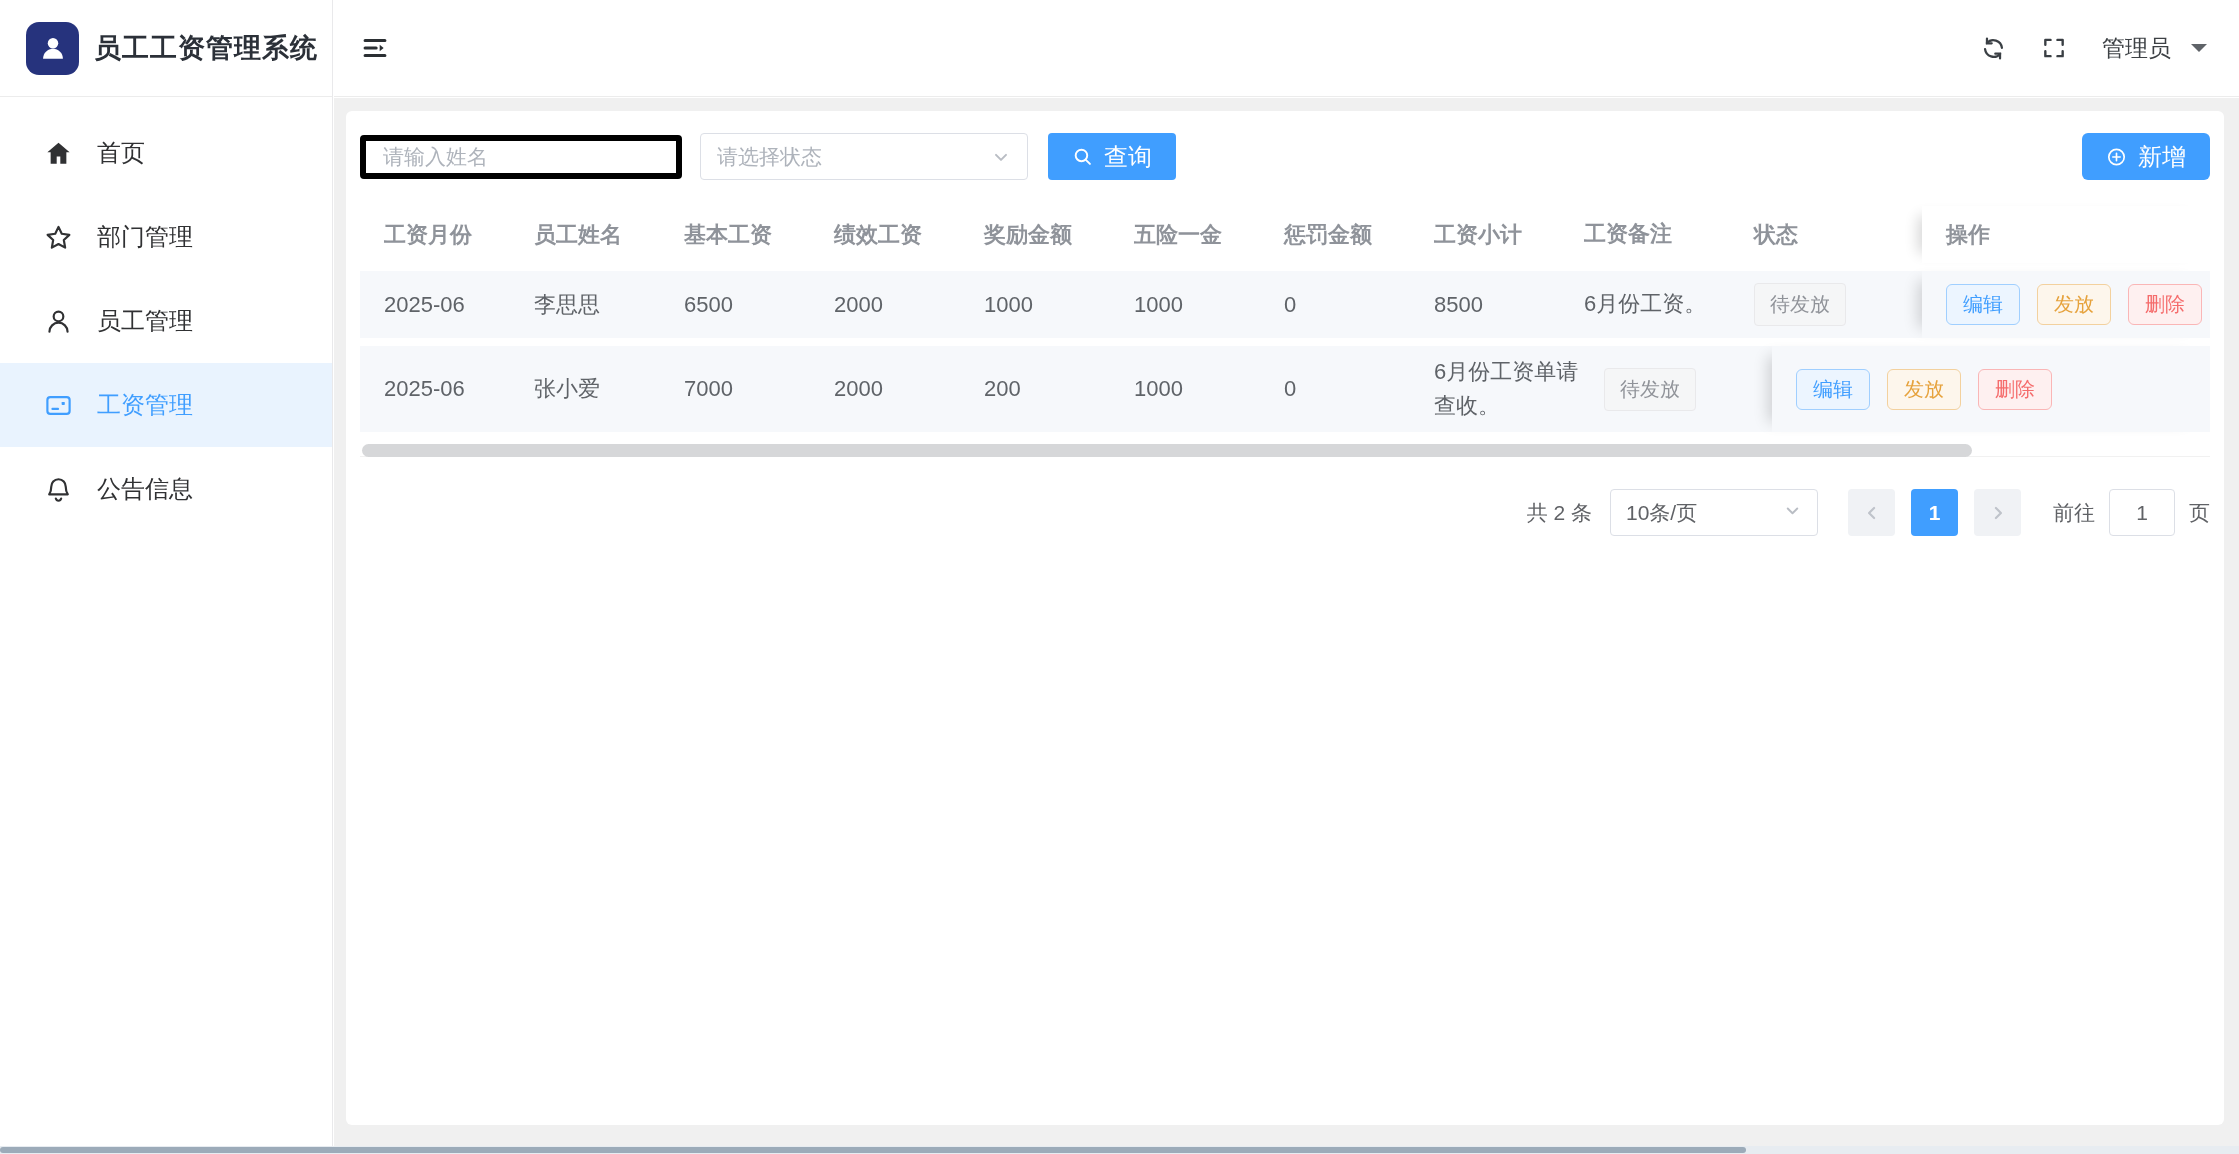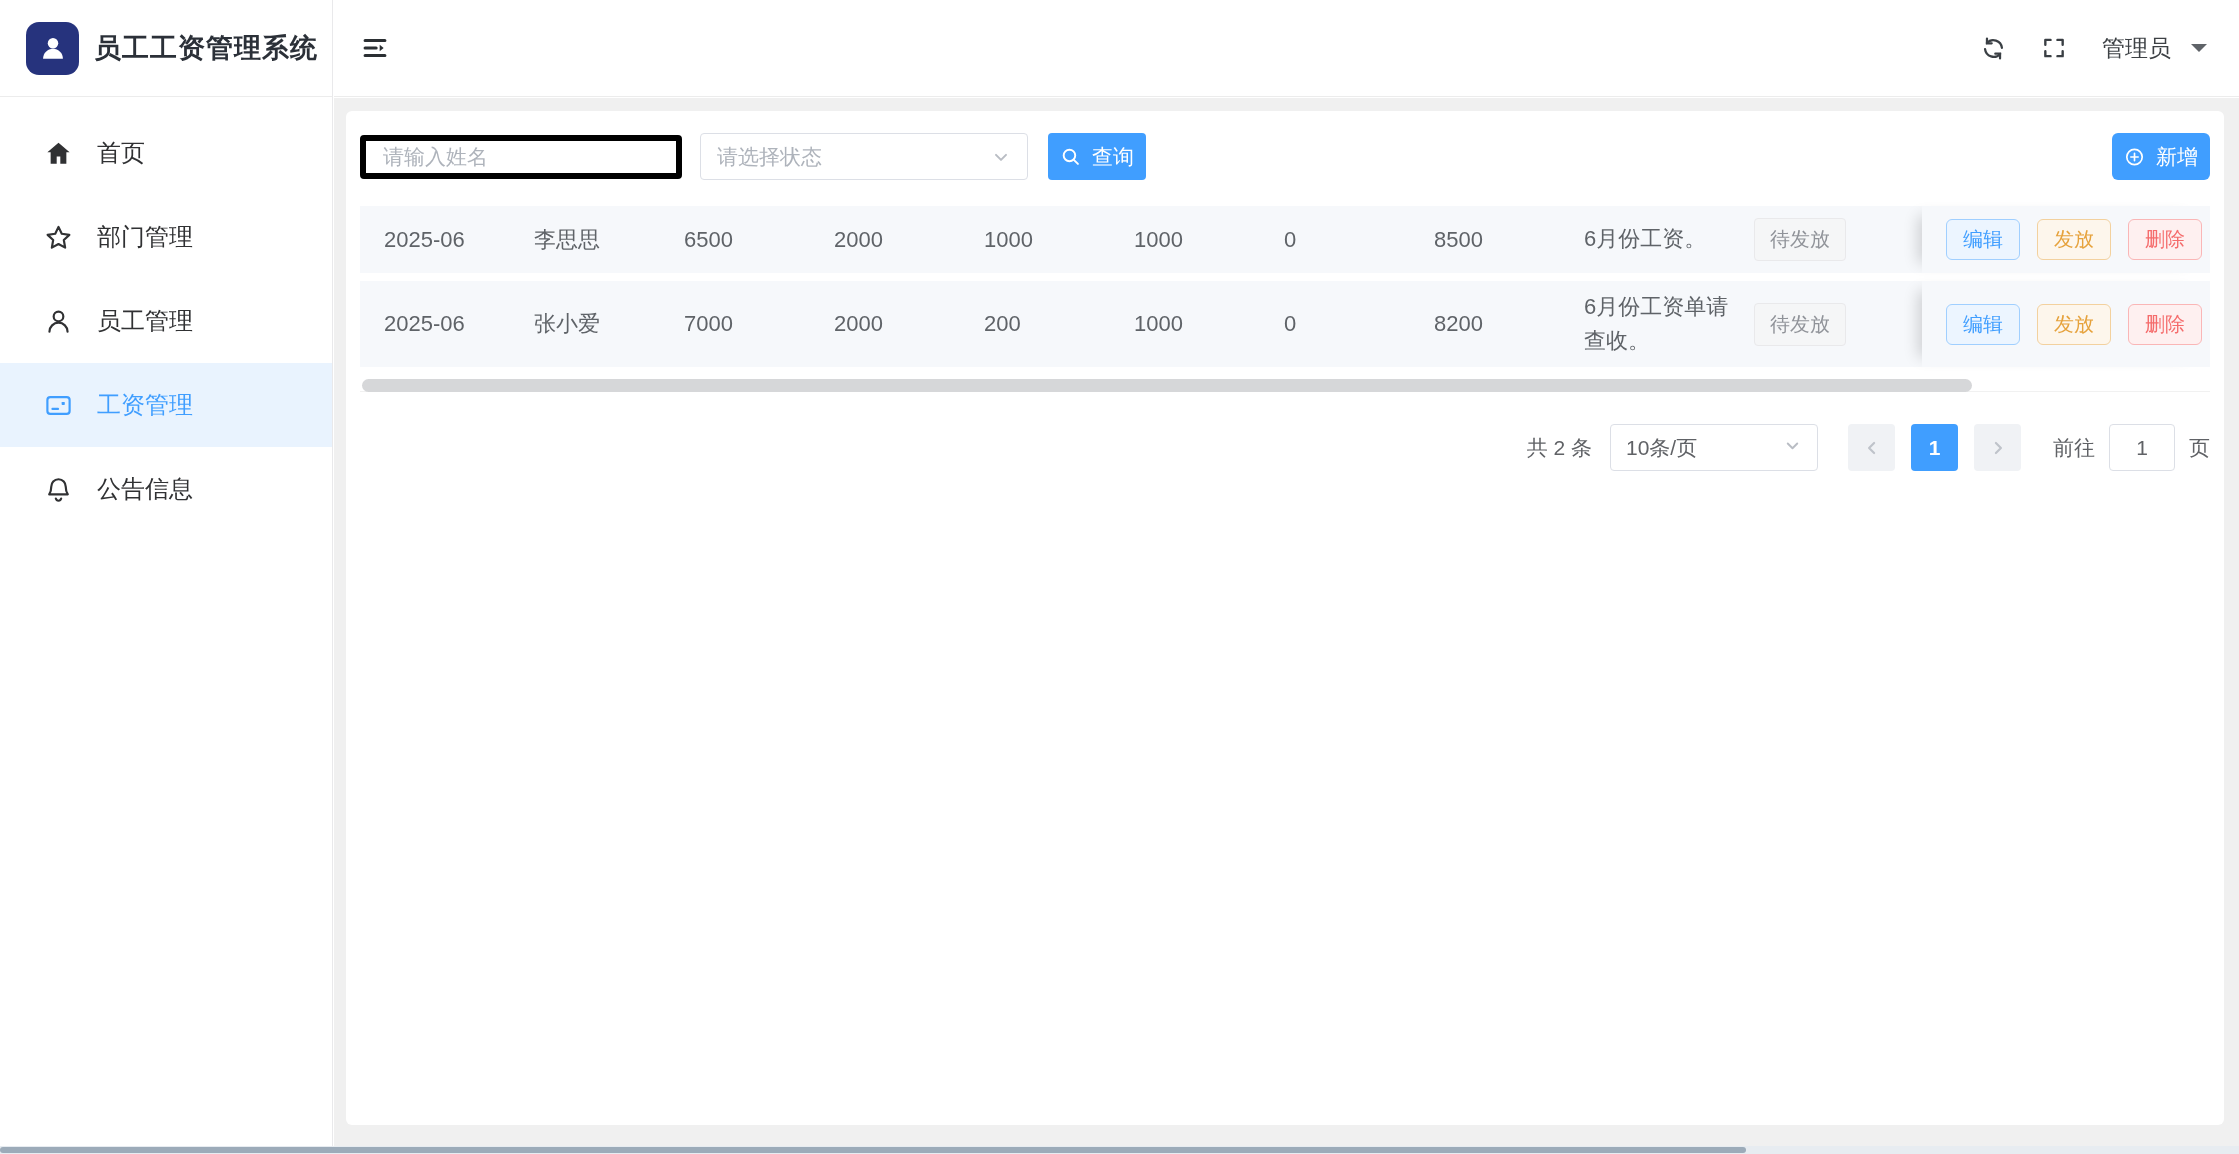--- a/index.html
+++ b/index.html
@@ -37,22 +37,22 @@
 
   
   .toolbar { display:flex; align-items:center; }
   .inp { width:322px; height:44px; border:6px solid #000000; border-radius:4px; font-size:21px;
          padding:0 17px; color:#606266; outline:none; background:#fff; }
   .inp::placeholder { color:#aeb3bb; }
   .sel { width:328px; height:47px; border:1px solid #dcdfe6; border-radius:4px; margin-left:18px;
          display:flex; align-items:center; justify-content:space-between; padding:0 16px;
          font-size:21px; color:#aeb3bb; cursor:pointer; background:#fff; }
   .sel .chev { width:20px; height:20px; color:#b9bdc4; display:flex; }
-  .btn-primary { height:47px; padding:0 12px; background:#409eff; color:#fff; border:none;
-                 border-radius:4px; font-size:21px; display:inline-flex; align-items:center; gap:11px;
+  .btn-primary { height:47px; padding:0 24px; background:#409eff; color:#fff; border:none;
+                 border-radius:4px; font-size:24px; display:inline-flex; align-items:center; gap:11px;
                  cursor:pointer; font-family:inherit; }
   .search-btn { margin-left:20px; }
   .add-btn { margin-left:auto; border-radius:6px; }
   .bicon { width:21px; height:21px; display:flex; }
 
   
   .table { margin-top:26px; font-size:22px; }
   .t-row { display:flex; align-items:stretch; }
   .cell { padding-left:24px; display:flex; align-items:center; }
   .c0,.c1,.c2,.c3,.c4,.c5,.c6,.c7 { width:150px; flex:none; }
@@ -211,20 +211,33 @@
           <svg viewBox="0 0 24 24" width="22" height="22" fill="none" stroke="currentColor" stroke-width="1.9" stroke-linecap="round">
               <circle cx="12" cy="12" r="8.8"></circle>
               <path d="M12 7.8v8.4M7.8 12h8.4"></path>
             </svg>
         </span>
         <span>新增</span>
       </button>
     </div>
 
     <div class="table">
+      <div class="t-row t-head">
+        <div class="cell c0">工资月份</div>
+        <div class="cell c1">员工姓名</div>
+        <div class="cell c2">基本工资</div>
+        <div class="cell c3">绩效工资</div>
+        <div class="cell c4">奖励金额</div>
+        <div class="cell c5">五险一金</div>
+        <div class="cell c6">惩罚金额</div>
+        <div class="cell c7">工资小计</div>
+        <div class="cell c8">工资备注</div>
+        <div class="cell c9">状态</div>
+        <div class="cell c10">操作</div>
+      </div>
 
       <div class="t-row t-body r1">
         <div class="cell c0">2025-06</div>
         <div class="cell c1">李思思</div>
         <div class="cell c2">6500</div>
         <div class="cell c3">2000</div>
         <div class="cell c4">1000</div>
         <div class="cell c5">1000</div>
         <div class="cell c6">0</div>
         <div class="cell c7">8500</div>
@@ -240,21 +253,20 @@
       </div>
 
       <div class="t-row t-body r2">
         <div class="cell c0">2025-06</div>
         <div class="cell c1">张小爱</div>
         <div class="cell c2">7000</div>
         <div class="cell c3">2000</div>
         <div class="cell c4">200</div>
         <div class="cell c5">1000</div>
         <div class="cell c6">0</div>
-        <div class="cell c7">8200</div>
         <div class="cell c8">6月份工资单请查收。</div>
         <div class="cell c9">
           <span class="tag">待发放</span>
         </div>
         <div class="cell c10">
           <button class="abtn edit">编辑</button>
           <button class="abtn send">发放</button>
           <button class="abtn del">删除</button>
         </div>
       </div>

